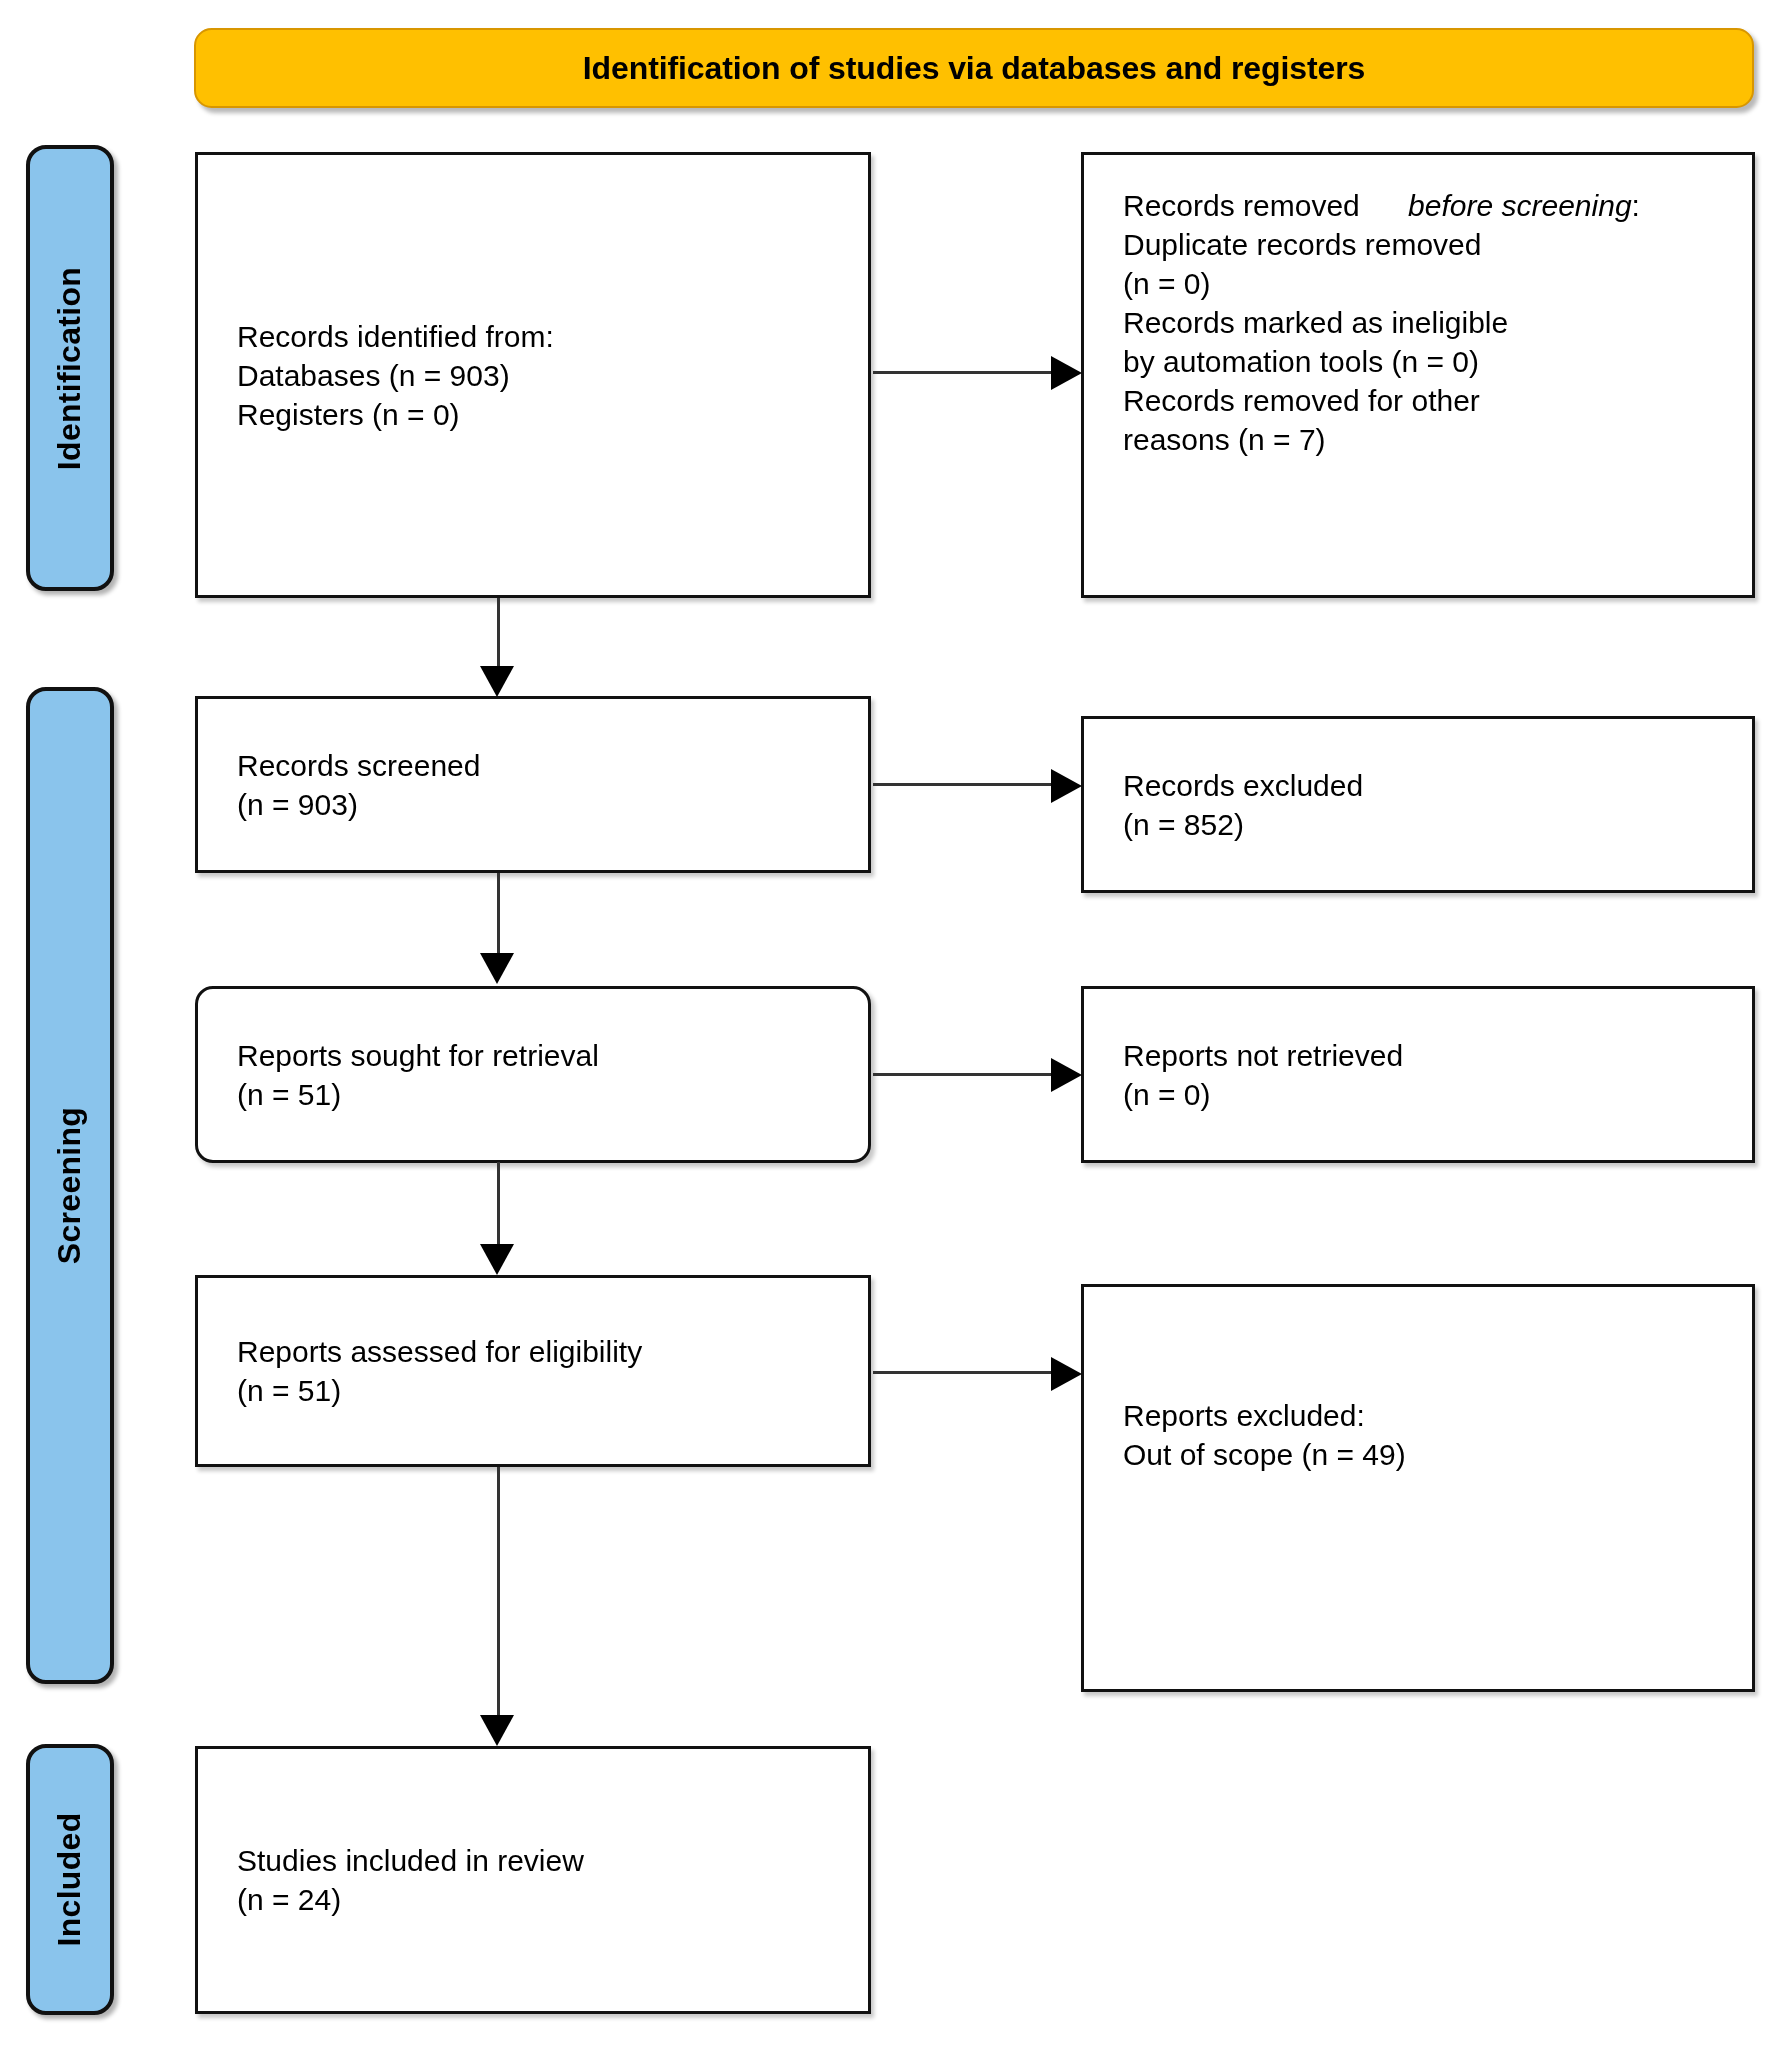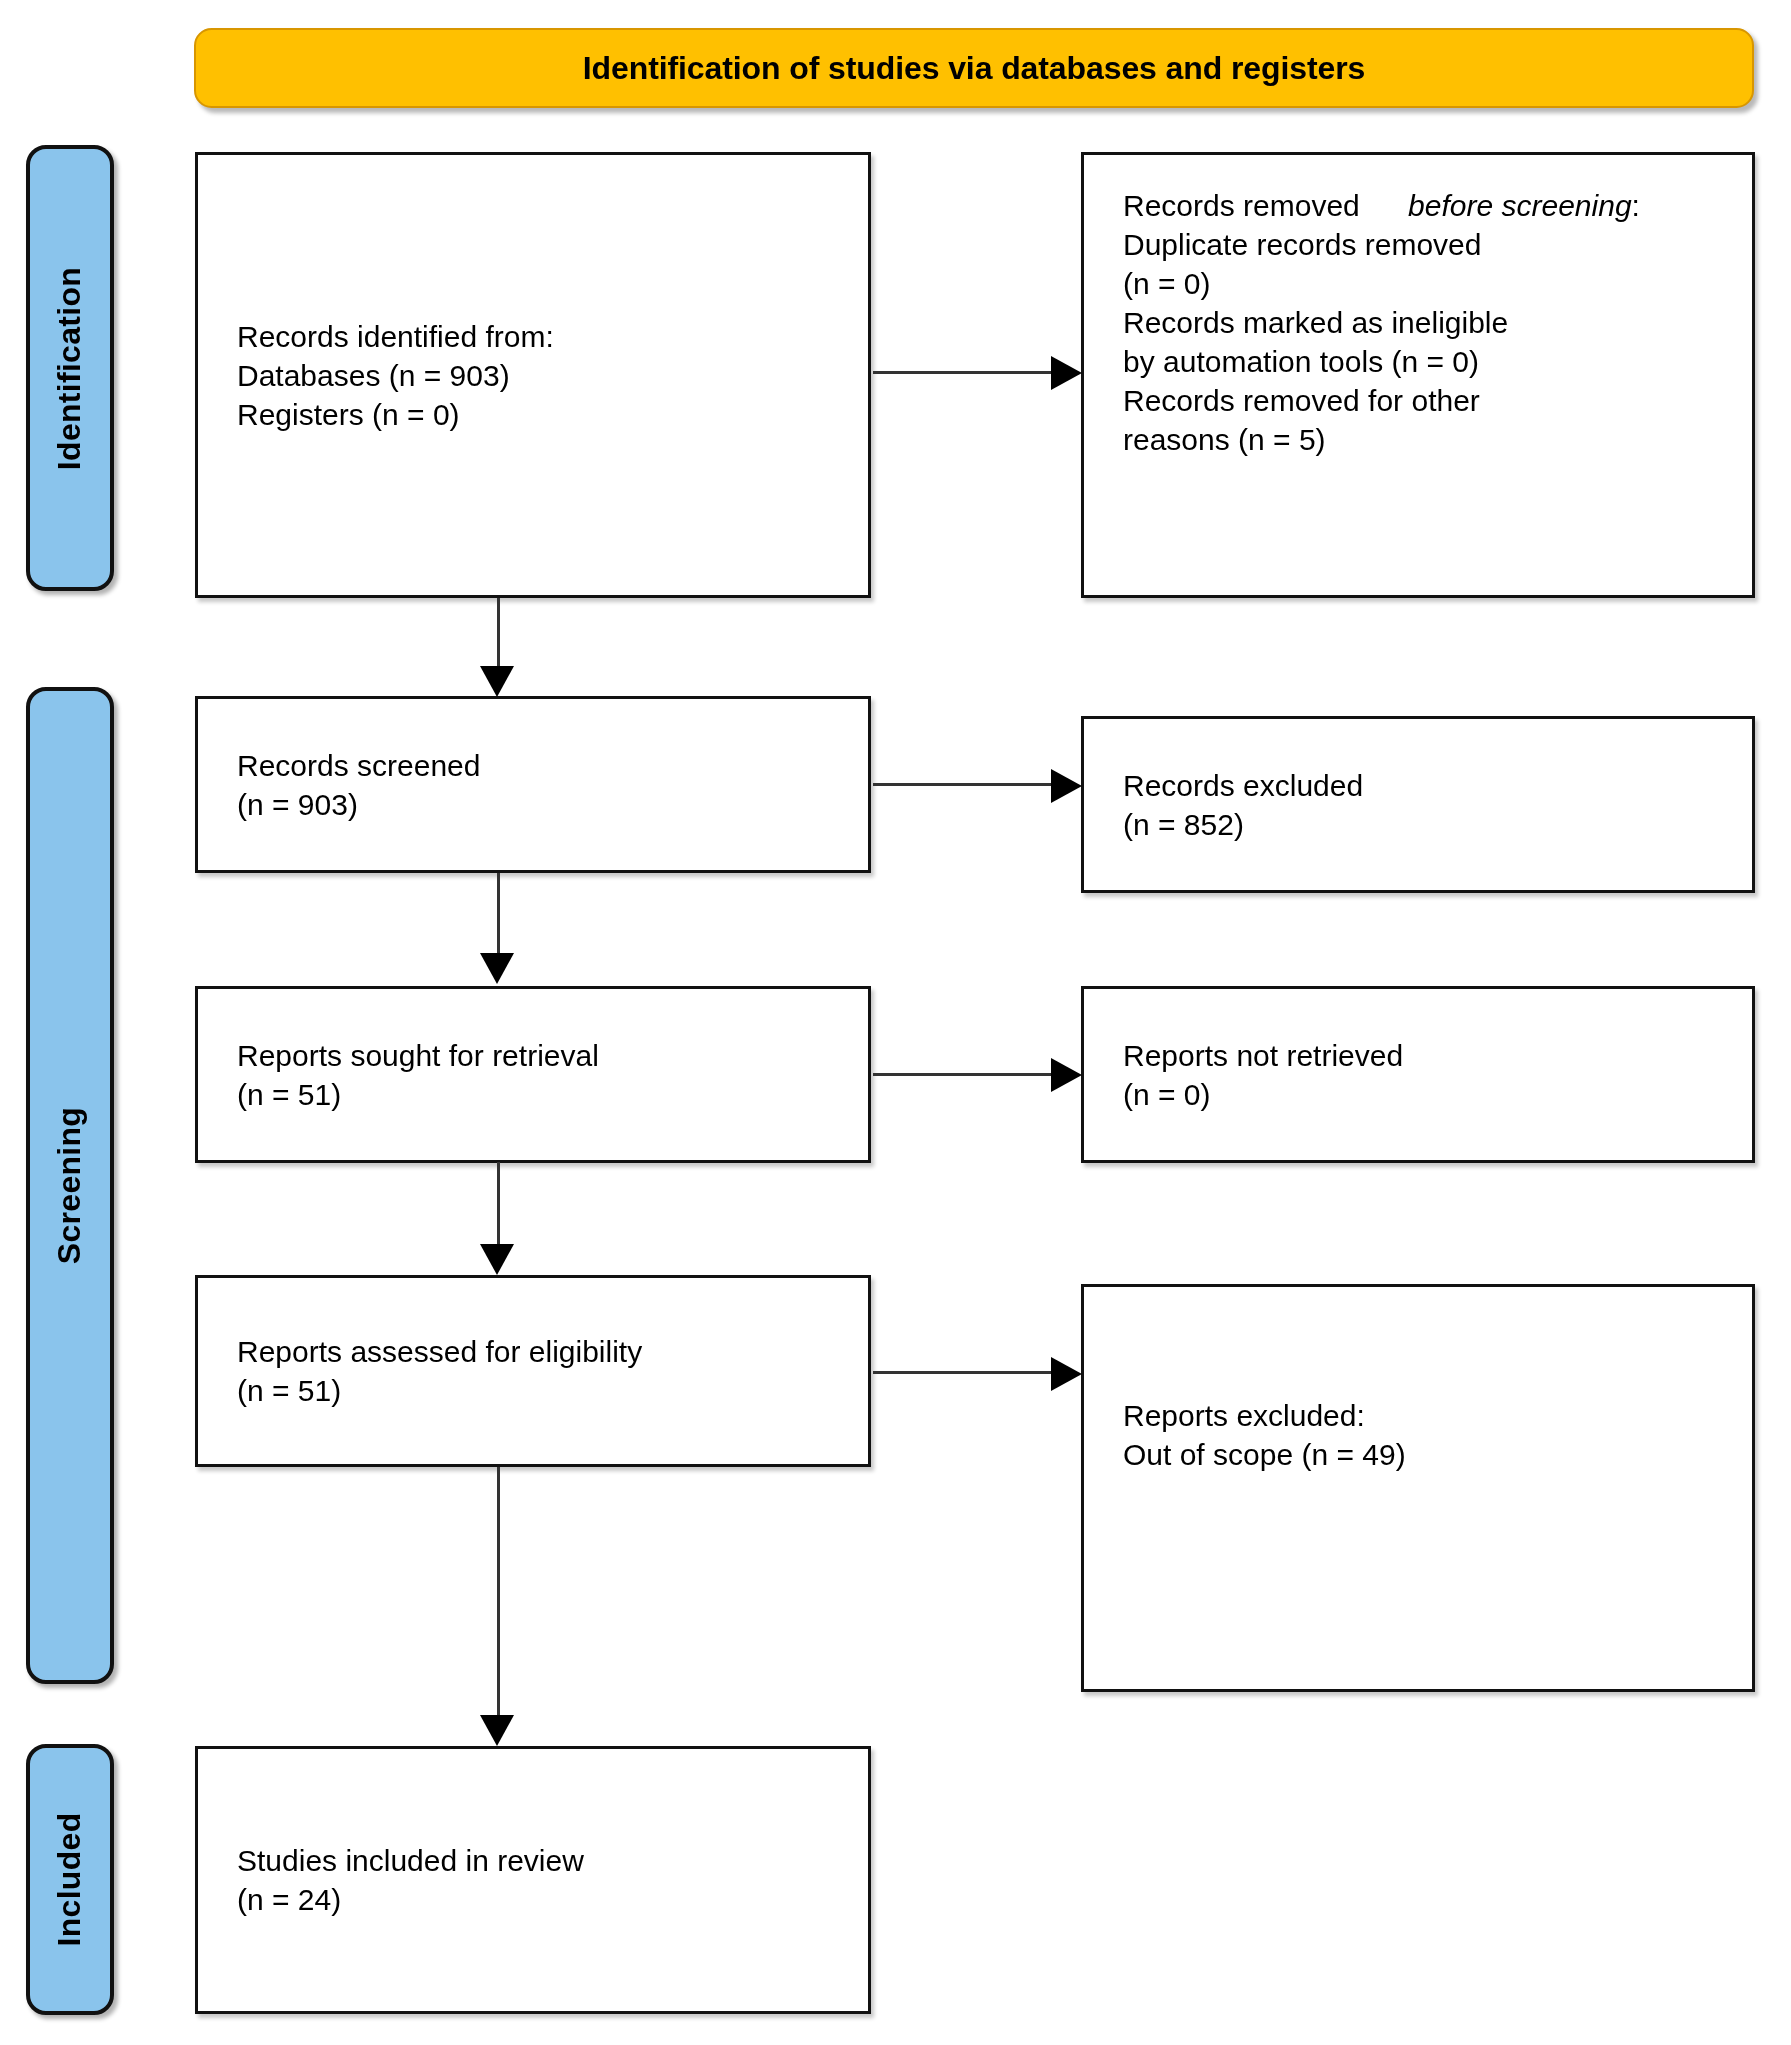--- a/index.html
+++ b/index.html
@@ -81,21 +81,21 @@
     line-height: 1.30;
     color: #000000;
     padding: 0 0 0 39px;
     white-space: pre-line;
   }
   .flow-box-text em { font-style: italic; margin-left: 40px; }
 
   
   #box-identified    { left: 195px;  top: 152px;  width: 676px; height: 446px; }
   #box-screened      { left: 195px;  top: 696px; width: 676px; height: 177px; }
-  #box-sought        { left: 195px;  top: 986px; width: 676px; height: 177px; }
+  #box-sought        { left: 195px;  top: 986px; width: 676px; height: 177px; border-radius: 18px; }
   #box-assessed      { left: 195px;  top: 1275px; width: 676px; height: 192px; }
   #box-included      { left: 195px;  top: 1746px; width: 676px; height: 268px; }
 
   
   #box-removed       { left: 1081px; top: 152px;  width: 674px; height: 446px; }
   #box-excluded      { left: 1081px; top: 696px; width: 674px; height: 177px; margin-top: 20px; }
   #box-notretrieved  { left: 1081px; top: 986px; width: 674px; height: 177px; }
   #box-repexcluded   { left: 1081px; top: 1284px; width: 674px; height: 408px; }
 
   
@@ -175,21 +175,21 @@
 <span>    Registers (n = 0)</span></div>
   </div>
 
   <div class="flow-box" id="box-removed">
     <div class="flow-box-text"><span>Records removed </span><em>before screening</em><span>:</span>
 <span>    Duplicate records removed</span>
 <span>(n = 0)</span>
 <span>    Records marked as ineligible</span>
 <span>by automation  tools (n = 0)</span>
 <span>    Records removed for other</span>
-<span>reasons (n = 5)</span></div>
+<span>reasons (n = 7)</span></div>
   </div>
 
   <div class="flow-box" id="box-screened">
     <div class="flow-box-text"><span>Records screened</span>
 <span>(n = 903)</span></div>
   </div>
 
   <div class="flow-box" id="box-excluded">
     <div class="flow-box-text"><span>Records excluded</span>
 <span>(n = 852)</span></div>

